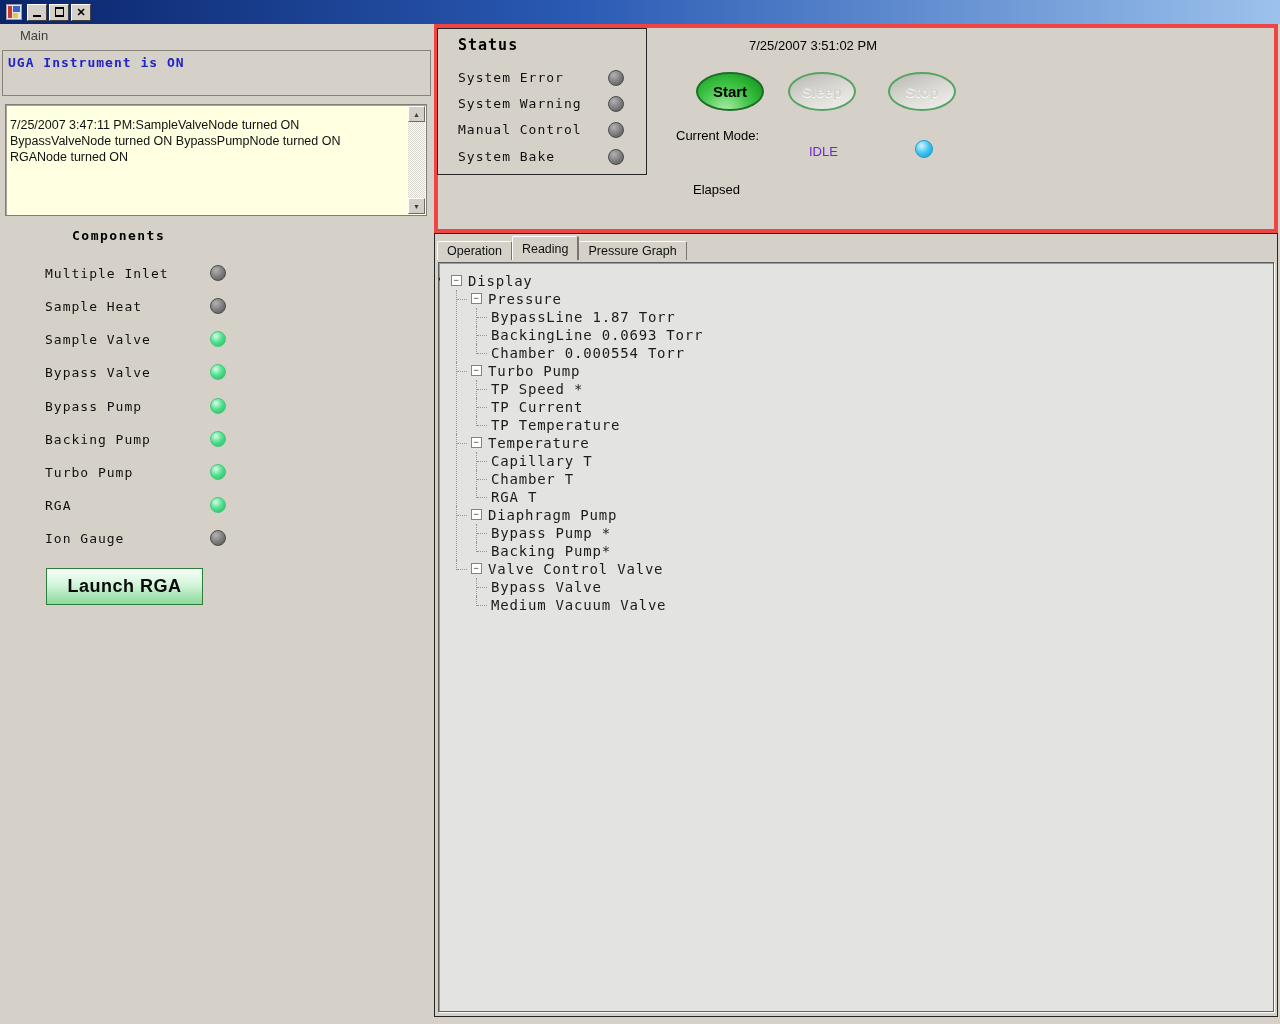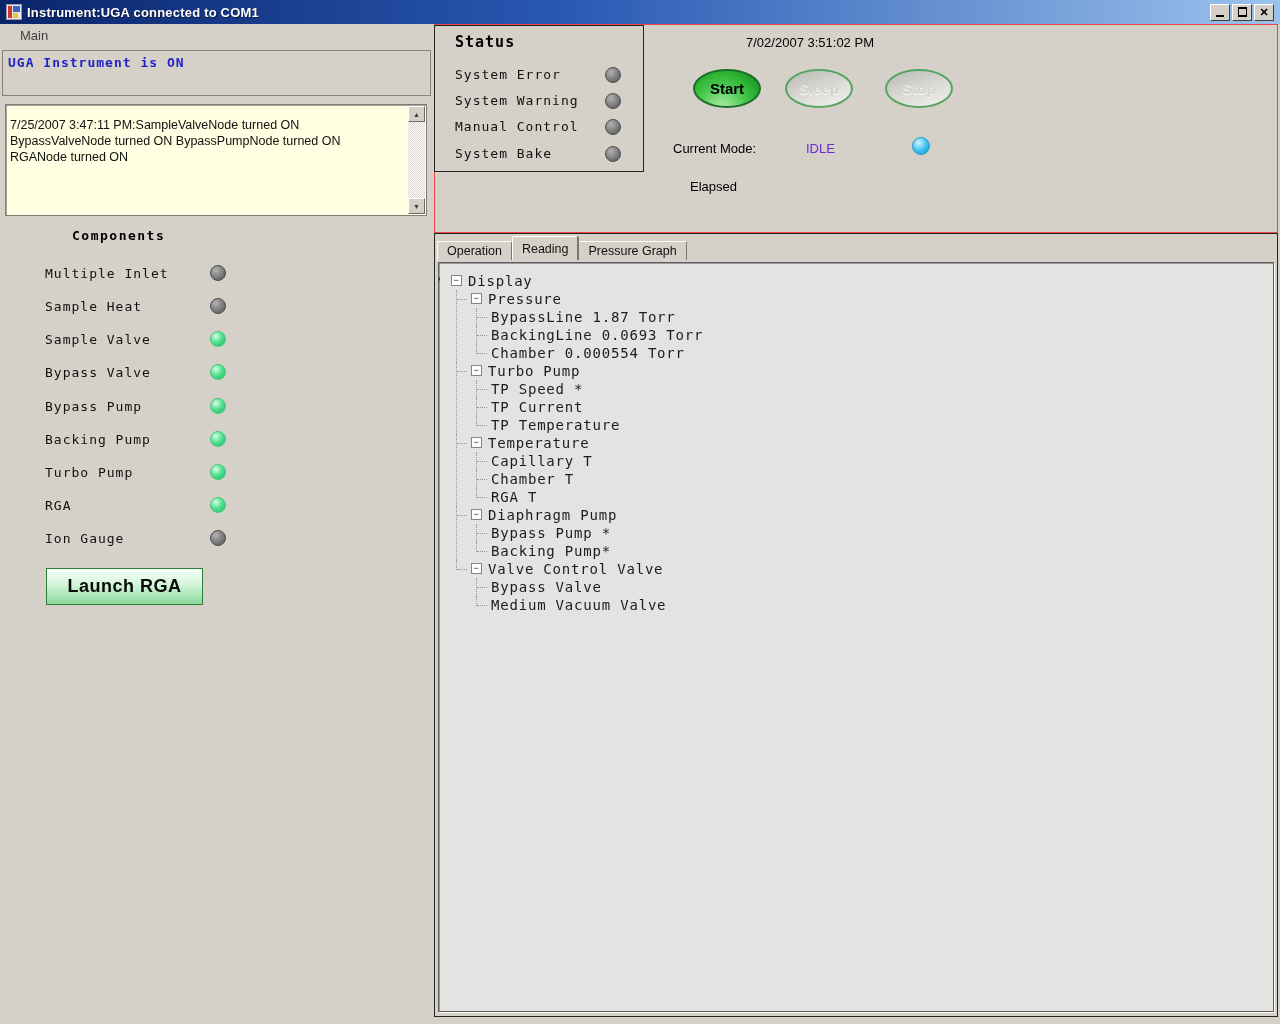--- a/index.html
+++ b/index.html
@@ -66,39 +66,39 @@
   .comp-row .led{left:210px;top:1px;}
 
   .launch-btn{position:absolute;left:46px;top:544px;width:157px;height:37px;
     background:linear-gradient(180deg,#f8fff9 0%,#d2f5da 45%,#8bd99c 100%);
     border:1px solid #2f7d3c;display:flex;align-items:center;justify-content:center;
     font-weight:bold;font-size:18px;color:#0a0a0a;letter-spacing:.5px;cursor:pointer;}
 
   
   .right-panel{position:absolute;left:434px;top:0;width:846px;height:1000px;}
   .top-section{position:absolute;left:0;top:0;width:844px;height:209px;
-    border:1px solid #ef4444;background:var(--panel-bg);}
+    border:4px solid #ef4444;background:var(--panel-bg);}
   .status-box{position:absolute;left:-1px;top:0;width:210px;height:147px;
     border:1px solid #262626;background:var(--panel-bg);}
   .status-title{position:absolute;left:20px;top:7px;font-family:"DejaVu Sans Mono",monospace;
     font-weight:bold;font-size:15px;letter-spacing:1px;color:#000;}
   .status-row{position:absolute;left:0;width:210px;height:20px;}
   .status-label{position:absolute;left:20px;top:0;font-family:"DejaVu Sans Mono",monospace;
     font-size:13px;letter-spacing:1px;color:#111;line-height:18px;white-space:nowrap;}
   .status-row .led{left:170px;top:1px;}
 
   .datetime{position:absolute;left:250px;top:10px;width:250px;text-align:center;
     font-size:13px;color:#000;}
   .oval-btn{position:absolute;top:44px;width:68px;height:39px;border-radius:50%;
     display:flex;align-items:center;justify-content:center;font-weight:bold;font-size:15px;cursor:pointer;}
   .oval-btn.enabled{background:radial-gradient(ellipse at 42% 110%,#b4f0b0 0%,#49c84e 45%,var(--start-green) 65%,#0f8424 100%);
     border:2px solid #1c6e28;color:#000;}
   .oval-btn.disabled{background:linear-gradient(160deg,#b9b8b2 0%,#dcdbd6 55%,#f2f1ee 100%);
     border:2px solid #54a464;color:#d2d2cf;text-shadow:0 1px 0 #fafafa;}
-  .mode-label{position:absolute;left:238px;top:116px;font-size:13px;color:#000;}
+  .mode-label{position:absolute;left:238px;top:100px;font-size:13px;color:#000;}
   .mode-value{position:absolute;left:371px;top:116px;font-size:13px;color:#6d28d9;}
   .mode-led{position:absolute;left:477px;top:112px;width:18px;height:18px;}
   .elapsed-label{position:absolute;left:255px;top:154px;font-size:13px;color:#000;}
 
   .tab-panel{position:absolute;left:0;top:209px;width:844px;height:784px;
     border:1px solid #262626;background:var(--panel-bg);}
   .tab-strip{position:absolute;left:2px;top:1px;height:25px;display:flex;align-items:flex-end;}
   .tab{height:19px;margin-bottom:0;padding:0 9px;display:flex;align-items:center;
     font-size:12.5px;color:#111;background:var(--panel-bg);
     border:1px solid #7a766e;border-bottom:none;border-top-color:#fdfdfd;border-left-color:#fdfdfd;
@@ -127,21 +127,20 @@
 <body>
 
 <div id="app">
 
   <div class="titlebar">
     <span class="app-icon">
       <span class="ic-red"></span>
         <span class="ic-blue"></span>
         <span class="ic-yellow"></span>
     </span>
-    <span class="title-text">Instrument:UGA connected to COM1</span>
     <span class="win-btns">
       <span class="win-btn">
           <span class="min-glyph"></span>
         </span>
       <span class="win-btn">
           <span class="restore-glyph"></span>
         </span>
       <span class="win-btn">
           <span class="close-glyph">✕</span>
         </span>
@@ -236,21 +235,21 @@
                 <span class="status-label">Manual Control</span>
                 <span class="led off"></span>
               </div>
               <div class="status-row" style="top: 119px;">
                 <span class="status-label">System Bake</span>
                 <span class="led off"></span>
               </div>
             </div>
         </div>
 
-        <div class="datetime">7/02/2007 3:51:02 PM</div>
+        <div class="datetime">7/25/2007 3:51:02 PM</div>
 
         <div id="mode-buttons">
             <button class="oval-btn enabled" style="left: 258px;">Start</button>
             <button class="oval-btn disabled" style="left: 350px;">Sleep</button>
             <button class="oval-btn disabled" style="left: 450px;">Stop</button>
           </div>
 
         <span class="mode-label">Current Mode:</span>
         <span class="mode-value">IDLE</span>
         <span class="led blue mode-led"></span>

